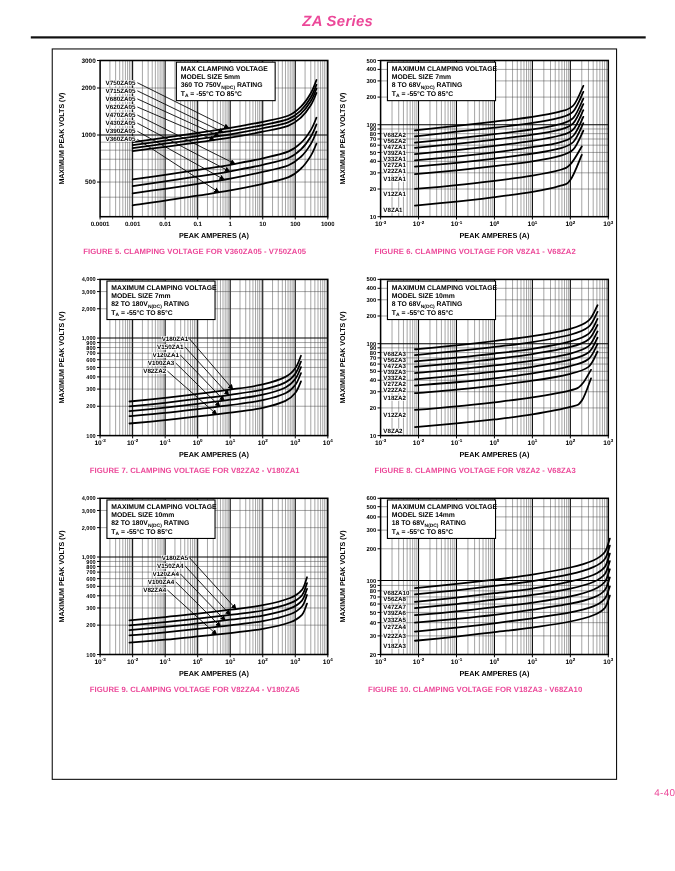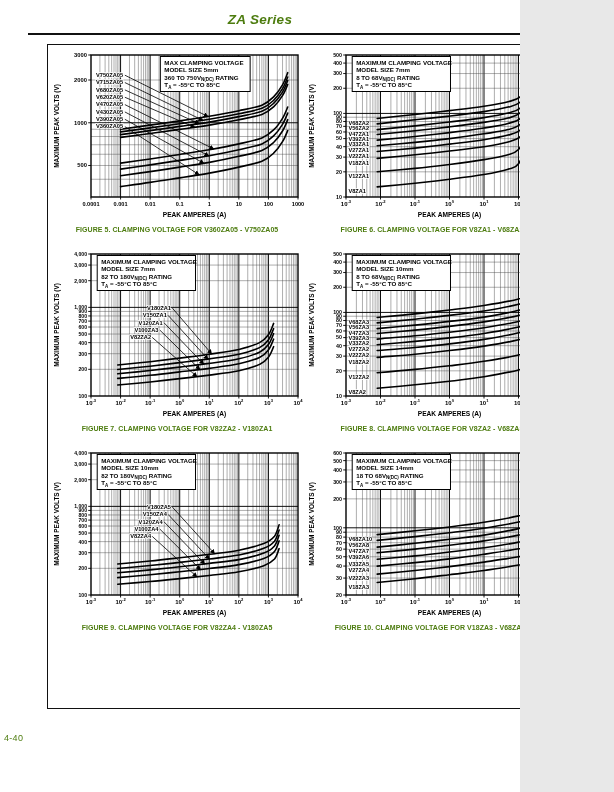--- a/index.html
+++ b/index.html
@@ -1,27 +1,27 @@
 <!DOCTYPE html>
 <html><head>
 <meta charset="utf-8">
 <style>
   html,body{margin:0;padding:0;background:#e8e8e8;}
-  .page{position:relative;width:520px;height:792px;background:#ffffff;font-family:"Liberation Sans",sans-serif;color:#4d7c0f;overflow:hidden;}
+  .page{position:relative;width:614px;height:792px;background:#ffffff;font-family:"Liberation Sans",sans-serif;color:#ec4899;overflow:hidden;}
   .hdr{position:absolute;top:12px;left:0;right:0;text-align:center;font-size:13.5px;font-weight:bold;font-style:italic;letter-spacing:.3px;}
   .hdr-rule{position:absolute;top:33px;left:28px;width:559px;height:1.7px;background:#111;}
   .content-box{position:absolute;left:47px;top:44px;width:512px;height:663px;border:1.7px solid #111;}
   .sec-title{margin:7px 0 1px 12px;white-space:nowrap;}
   .sec-main{font-style:italic;font-weight:bold;font-size:13px;}
   .sec-cont{font-weight:bold;font-size:8.5px;margin-left:4px;}
   .fig-grid{display:grid;grid-template-columns:254px 254px;justify-content:space-between;row-gap:13px;padding:2px 1px 0 2px;}
   .fig{margin:0;}
   .chart svg{display:block;}
   .cap{text-align:center;font-size:7px;font-weight:bold;margin-top:1px;letter-spacing:.05px;white-space:nowrap;}
-  .page-num{position:absolute;top:716px;left:4px;right:0;text-align:left;font-size:9px;letter-spacing:.3px;margin-top:17px;}
+  .page-num{position:absolute;top:716px;left:4px;right:0;text-align:right;font-size:9px;letter-spacing:.3px;}
 </style>
 </head>
 <body>
 
 <div class="page">
   <div class="hdr">ZA Series</div>
   <div class="hdr-rule"></div>
 
   <div class="content-box">
 

